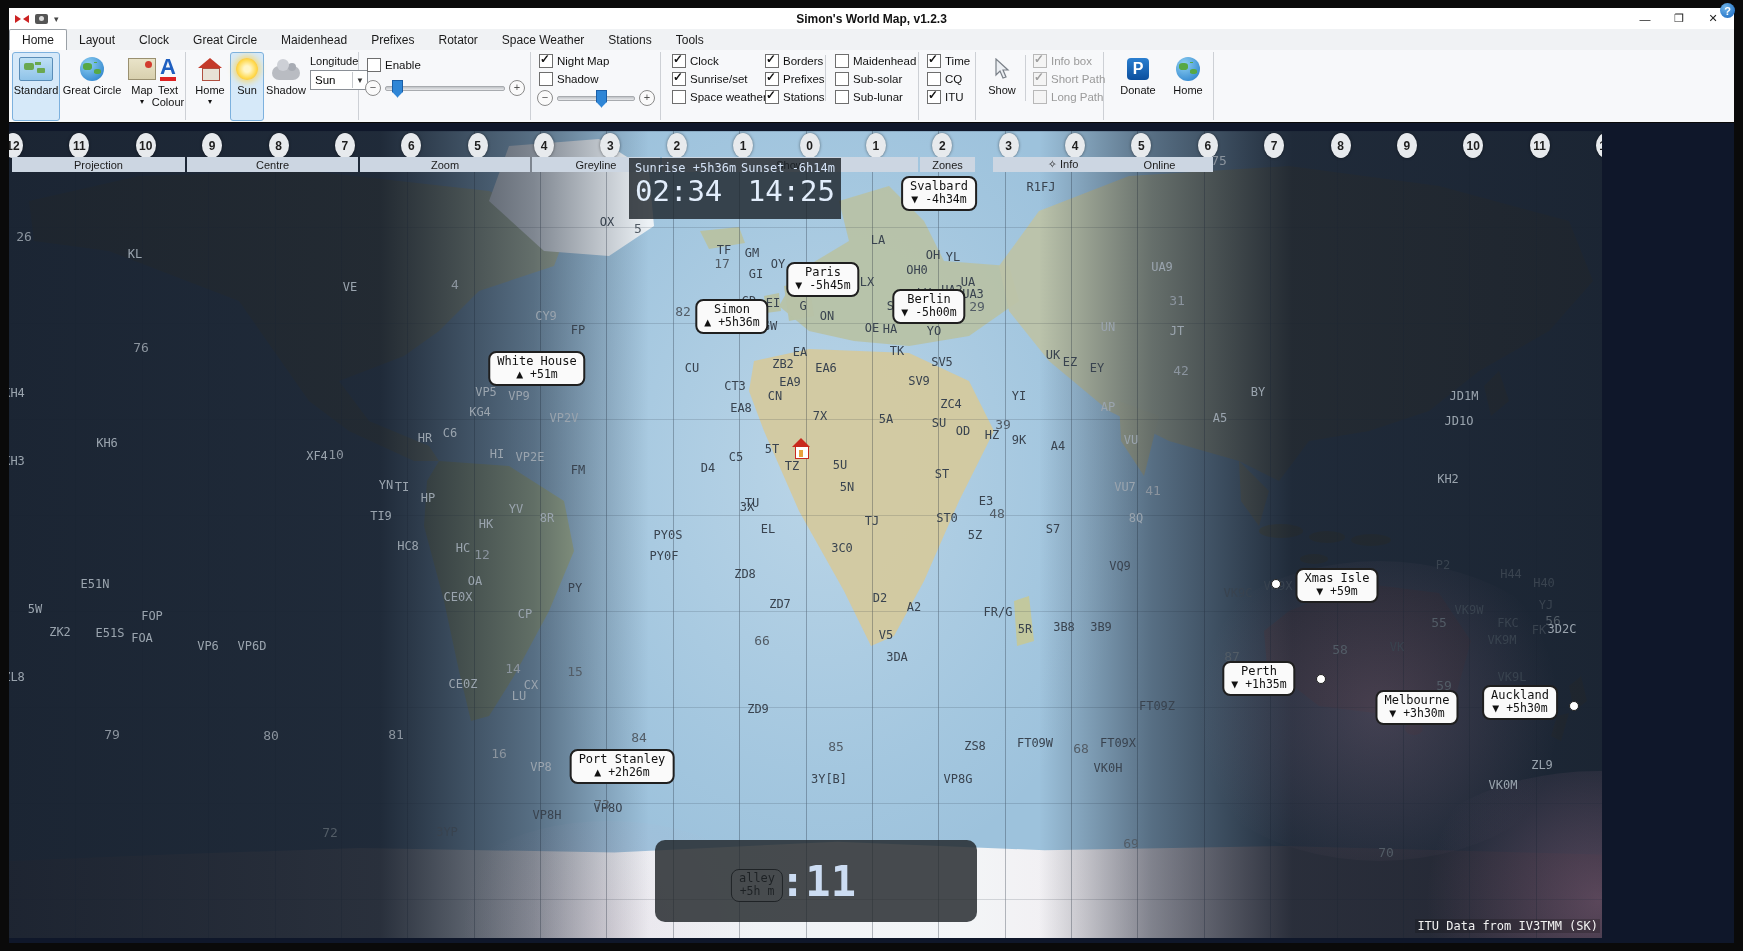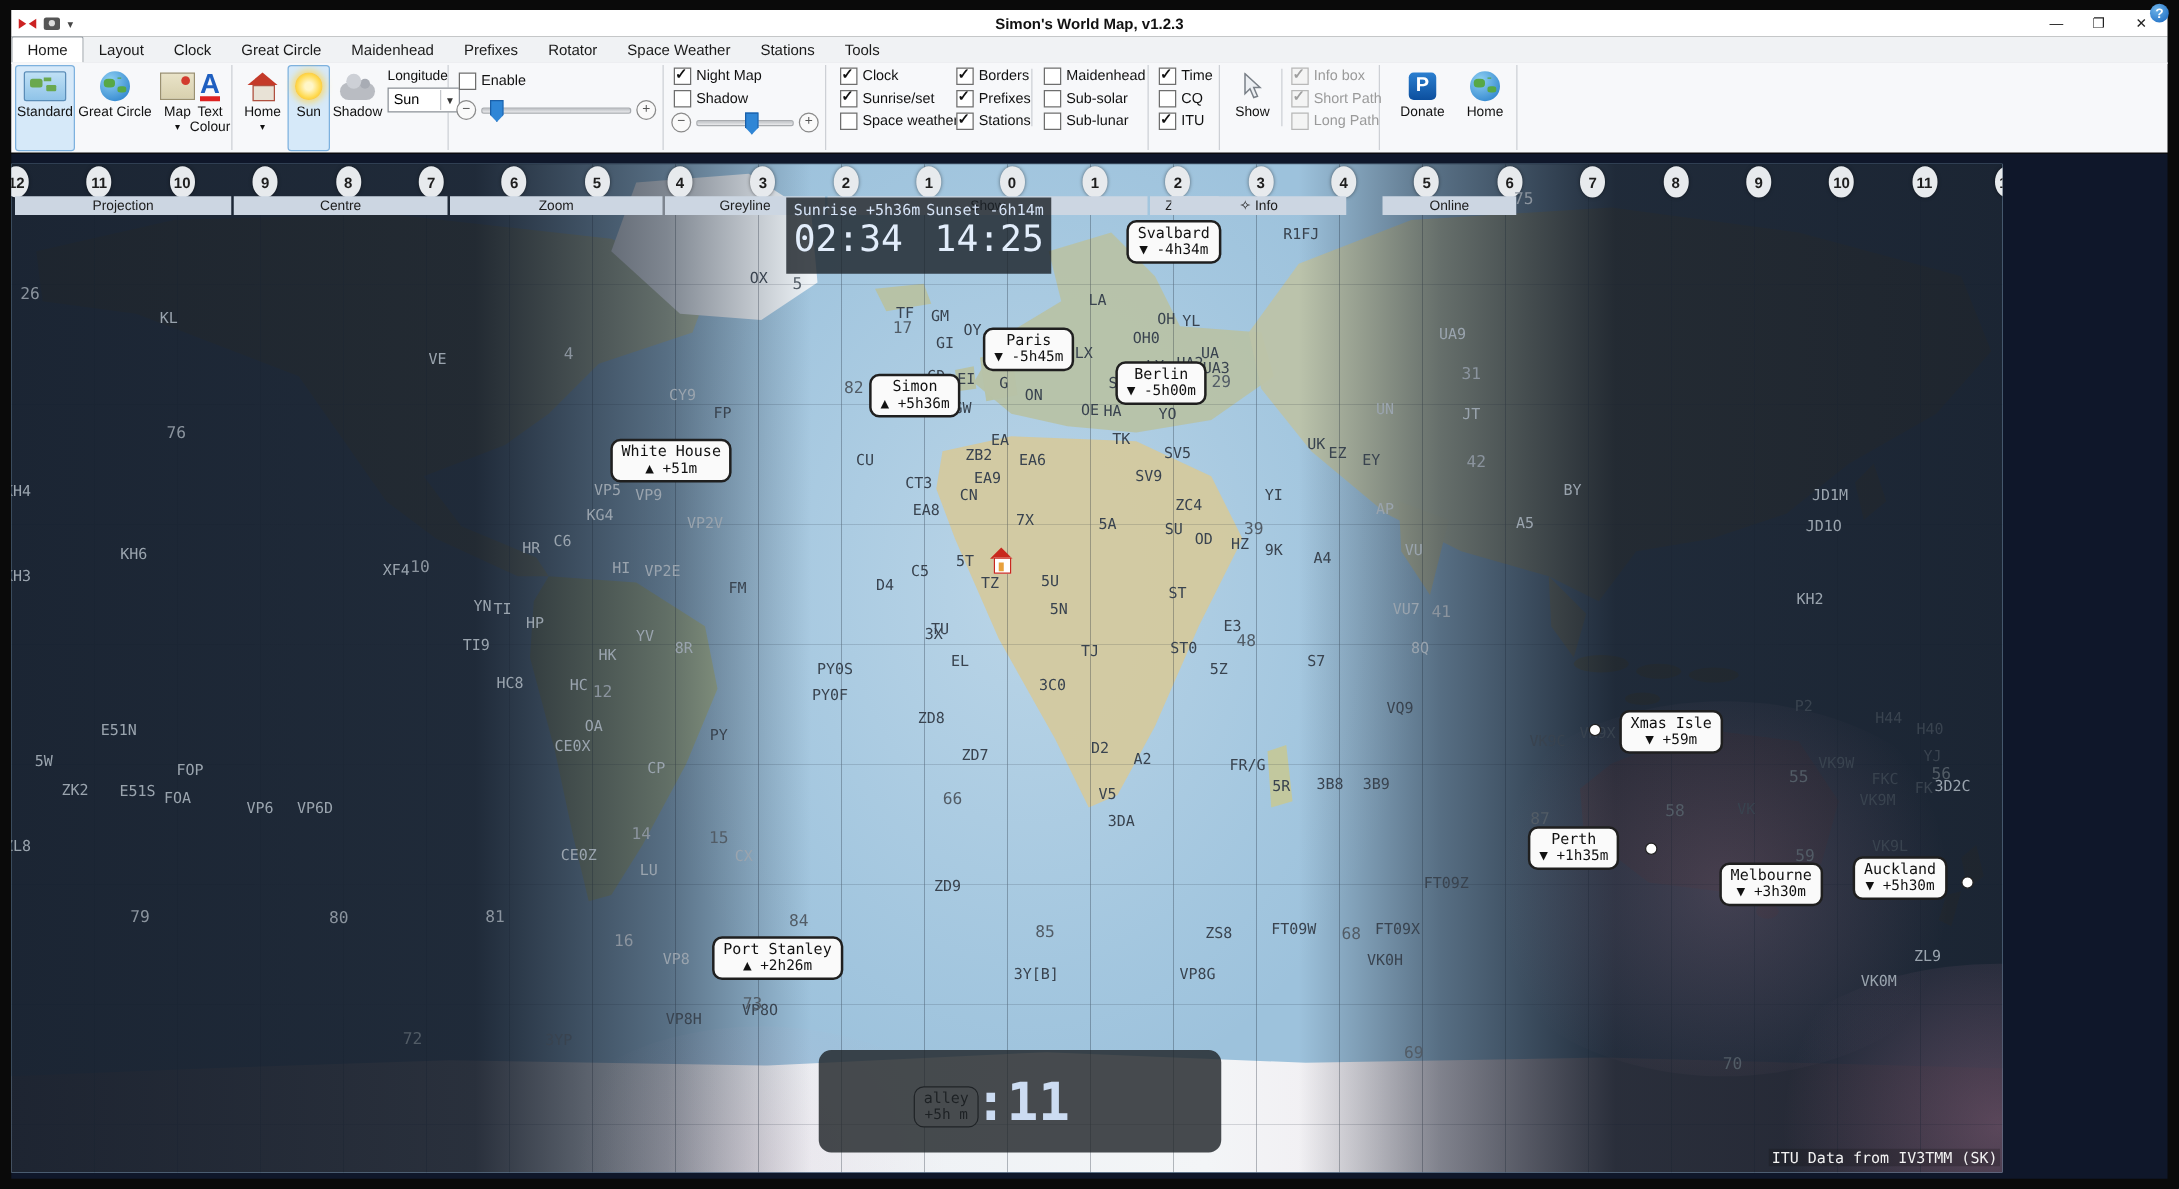--- a/index.html
+++ b/index.html
@@ -317,21 +317,21 @@
         <span>Info box</span>
       </div>
     <div class="cb dis checked" style="left:1024px;top:22px">
       <span class="box"></span>
         <span>Short Path</span>
       </div>
     <div class="cb dis" style="left:1024px;top:40px">
       <span class="box"></span>
         <span>Long Path</span>
       </div>
-    <div class="grp-label" style="left:928px;width:140px">✧ Info</div>
+    <div class="grp-label" style="left:984px;width:140px">✧ Info</div>
 
     <div class="rbtn" style="left:1104px;top:2px;width:48px;height:60px">
       <span class="ric">
           <span class="ic-pp">P</span>
         </span>
       <span>Donate</span>
     </div>
     <div class="rbtn" style="left:1156px;top:2px;width:44px;height:60px">
       <span class="ric">
           <span class="ic-globe"></span>
@@ -438,38 +438,38 @@
           <span class="pfx zone light" style="left: 387px; top: 603px;">81</span>
           <span class="pfx zone" style="left: 321px; top: 701px;">72</span>
           <span class="pfx" style="left: 438px; top: 701px;">3YP</span>
           <span class="pfx zone light" style="left: 490px; top: 622px;">16</span>
           <span class="pfx light" style="left: 532px; top: 636px;">VP8</span>
           <span class="pfx" style="left: 538px; top: 684px;">VP8H</span>
           <span class="pfx" style="left: 599px; top: 677px;">VP8O</span>
           <span class="pfx zone" style="left: 593px; top: 673px;">73</span>
           <span class="pfx zone light" style="left: 504px; top: 537px;">14</span>
           <span class="pfx light" style="left: 510px; top: 565px;">LU</span>
-          <span class="pfx light" style="left: 586px; top: 554px;">CX</span>
+          <span class="pfx light" style="left: 522px; top: 554px;">CX</span>
           <span class="pfx zone" style="left: 566px; top: 540px;">15</span>
           <span class="pfx light" style="left: 507px; top: 378px;">YV</span>
           <span class="pfx light" style="left: 538px; top: 387px;">8R</span>
           <span class="pfx light" style="left: 477px; top: 393px;">HK</span>
           <span class="pfx" style="left: 566px; top: 457px;">PY</span>
           <span class="pfx light" style="left: 537px; top: 185px;">CY9</span>
           <span class="pfx" style="left: 569px; top: 199px;">FP</span>
           <span class="pfx" style="left: 598px; top: 91px;">OX</span>
           <span class="pfx zone" style="left: 629px; top: 97px;">5</span>
           <span class="pfx light" style="left: 477px; top: 261px;">VP5</span>
           <span class="pfx light" style="left: 510px; top: 265px;">VP9</span>
           <span class="pfx light" style="left: 471px; top: 281px;">KG4</span>
           <span class="pfx light" style="left: 555px; top: 287px;">VP2V</span>
           <span class="pfx light" style="left: 441px; top: 302px;">C6</span>
           <span class="pfx light" style="left: 488px; top: 323px;">HI</span>
           <span class="pfx light" style="left: 521px; top: 326px;">VP2E</span>
-          <span class="pfx" style="left: 581px; top: 339px;">FM</span>
+          <span class="pfx" style="left: 569px; top: 339px;">FM</span>
           <span class="pfx zone" style="left: 674px; top: 180px;">82</span>
           <span class="pfx" style="left: 683px; top: 237px;">CU</span>
           <span class="pfx" style="left: 726px; top: 255px;">CT3</span>
           <span class="pfx" style="left: 699px; top: 337px;">D4</span>
           <span class="pfx" style="left: 659px; top: 404px;">PY0S</span>
           <span class="pfx" style="left: 655px; top: 425px;">PY0F</span>
           <span class="pfx" style="left: 736px; top: 443px;">ZD8</span>
           <span class="pfx" style="left: 771px; top: 473px;">ZD7</span>
           <span class="pfx" style="left: 749px; top: 578px;">ZD9</span>
           <span class="pfx zone" style="left: 753px; top: 509px;">66</span>

